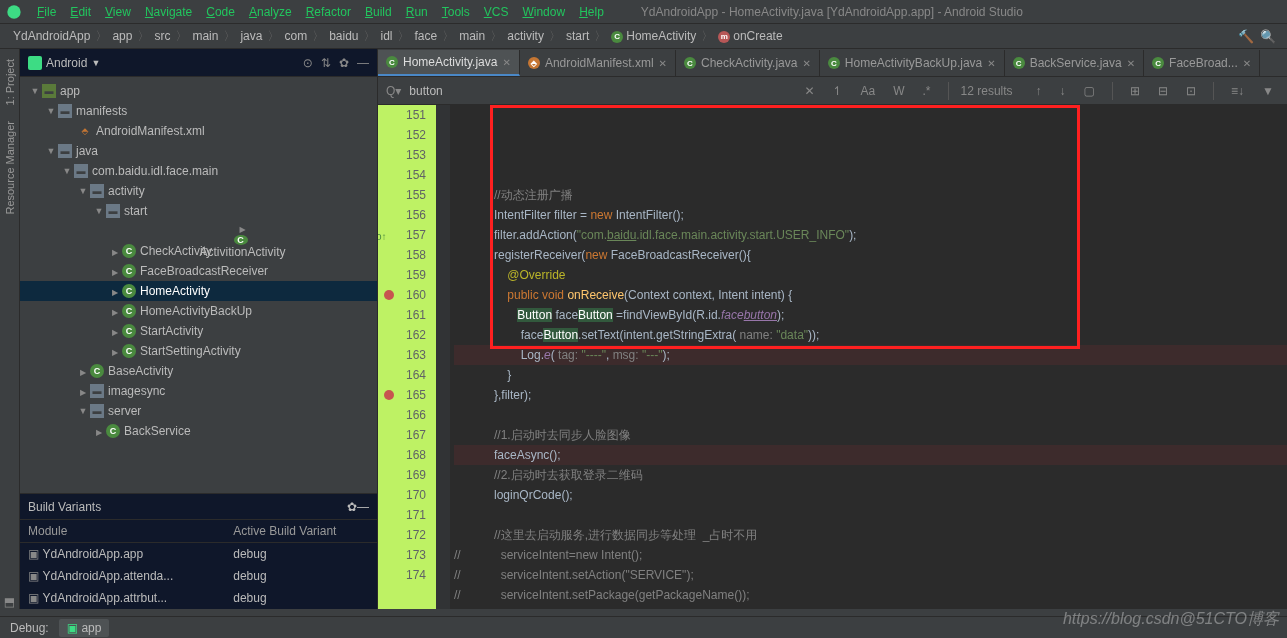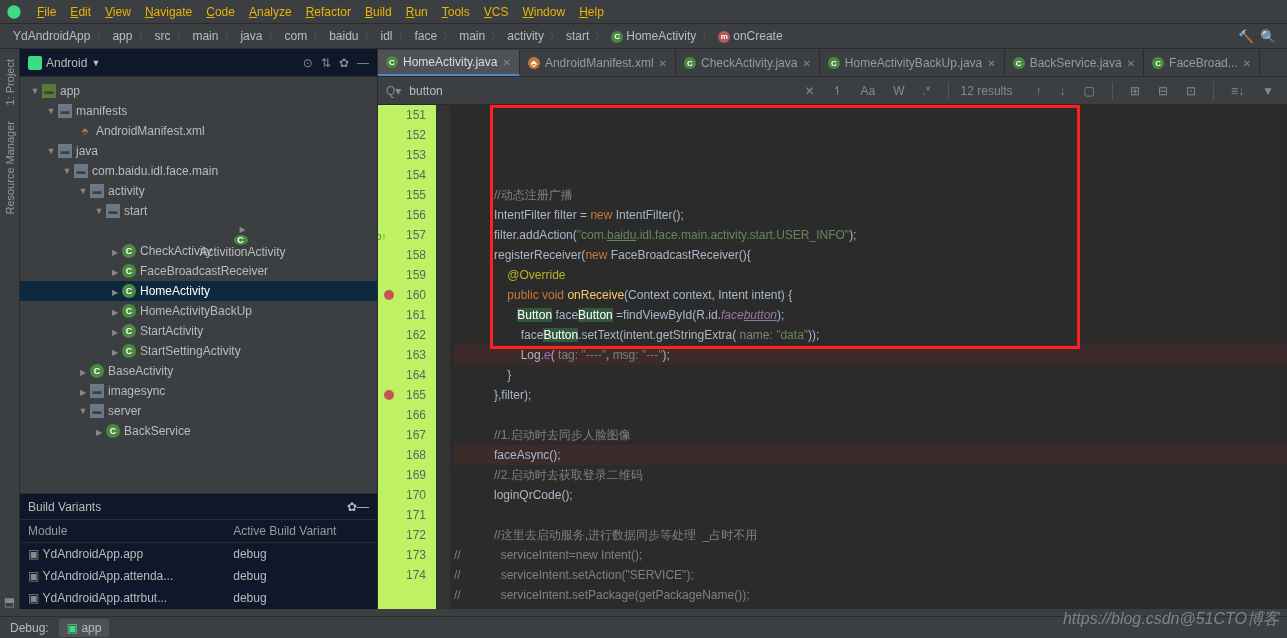--- a/index.html
+++ b/index.html
@@ -1,19 +1,19 @@
 <!DOCTYPE html>
 <html><head>
 <meta charset="utf-8">
 <style>
 * { margin:0; padding:0; box-sizing:border-box; font-family:"Segoe UI",Arial,sans-serif; font-size:12px; }
 body { background:#3c3f41; color:#bbbbbb; width:1287px; height:638px; overflow:hidden; position:relative; }
 .menubar { height:24px; background:#3c3f41; display:flex; align-items:center; padding:0 6px; border-bottom:1px solid #2b2b2b; }
 .menubar .logo { width:16px; height:16px; margin-right:8px; }
-.menubar .mitem { padding:0 7px; color:#eab308; cursor:pointer; }
+.menubar .mitem { padding:0 7px; color:#22c55e; cursor:pointer; }
 .menubar .mitem u { text-decoration:underline; }
 .menubar .title { margin-left:30px; color:#888; }
 .breadcrumb { height:25px; background:#3c3f41; display:flex; align-items:center; padding:0 10px; border-bottom:1px solid #2b2b2b; justify-content:space-between;}
 .breadcrumb .crumbs { display:flex; align-items:center; gap:0; }
 .breadcrumb .crumb { color:#bbb; padding:0 3px; }
 .breadcrumb .sep { color:#666; padding:0 2px; }
 .breadcrumb .cicon { width:12px; height:12px; border-radius:50%; display:inline-flex; align-items:center; justify-content:center; font-size:8px; font-weight:bold; margin-right:3px; vertical-align:middle;}
 .breadcrumb .cicon.c { background:#4a8a3f; color:#fff;}
 .breadcrumb .cicon.m { background:#b75757; color:#fff;}
 .main { display:flex; height:560px; }
@@ -77,20 +77,21 @@
 .toolicons span{color:#888;font-size:13px;cursor:pointer;}
 </style>
 </head>
 <body>
 
 <div class="menubar">
   <svg class="logo" viewBox="0 0 24 24">
       <circle cx="12" cy="12" r="10" fill="#3ddc84"></circle>
     </svg>
   <span id="menu-items"><span class="mitem"><u>F</u>ile</span><span class="mitem"><u>E</u>dit</span><span class="mitem"><u>V</u>iew</span><span class="mitem"><u>N</u>avigate</span><span class="mitem"><u>C</u>ode</span><span class="mitem"><u>A</u>nalyze</span><span class="mitem"><u>R</u>efactor</span><span class="mitem"><u>B</u>uild</span><span class="mitem"><u>R</u>un</span><span class="mitem"><u>T</u>ools</span><span class="mitem"><u>V</u>CS</span><span class="mitem"><u>W</u>indow</span><span class="mitem"><u>H</u>elp</span></span>
+  <span class="title">YdAndroidApp - HomeActivity.java [YdAndroidApp.app] - Android Studio</span>
 </div>
 
 <div class="breadcrumb">
   <div class="crumbs" id="crumbs">
       <span class="crumb">YdAndroidApp</span>
       <span class="sep">〉</span>
       <span class="crumb">app</span>
       <span class="sep">〉</span>
       <span class="crumb">src</span>
       <span class="sep">〉</span>

